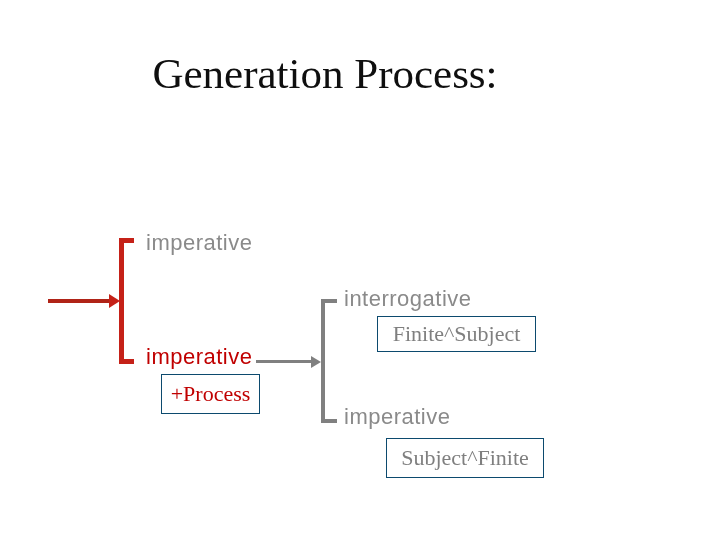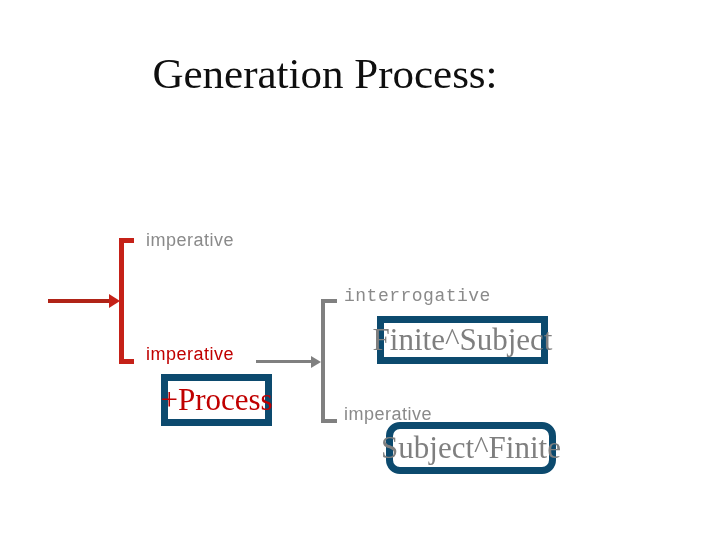--- a/index.html
+++ b/index.html
@@ -9,30 +9,30 @@
   }
   
   .title{
     position:absolute;left:0;top:22px;width:650px;
     text-align:center;color:#0f0f0f;
     font-family:"Liberation Serif","DejaVu Serif",serif;
     font-size:43px;line-height:39px;font-weight:400;
   }
   
   .lbl{
-    position:absolute;font-size:18px;letter-spacing:0.5px;color:#8a8a8a;
+    position:absolute;font-size:22px;letter-spacing:0.5px;color:#8a8a8a;
     white-space:nowrap;
   }
   .lbl.red{color:#c00000;}
   
   .fbox{
-    position:absolute;border:7px solid #0c4a6e;background:#ffffff;
+    position:absolute;border:1px solid #0c4a6e;background:#ffffff;
     display:flex;align-items:center;justify-content:center;
     font-family:"Liberation Serif","DejaVu Serif",serif;
-    font-size:31px;color:#7f7f7f;white-space:nowrap;
+    font-size:22px;color:#7f7f7f;white-space:nowrap;
   }
   .fbox.red{color:#c00000;}
   
   .bracket{position:absolute;background:transparent;}
   .bracket.red{
     left:119px;top:206px;width:15px;height:126px;box-sizing:border-box;
     border-left:5px solid #c52118;border-top:5px solid #c52118;border-bottom:5px solid #c52118;
   }
   .bracket.gray{
     left:321px;top:267px;width:16px;height:124px;box-sizing:border-box;
@@ -71,25 +71,25 @@
 
   <div class="fbox red" style="left:161px;top:342px;width:97px;height:38px;">
     <span>+Process</span>
   </div>
 
   <div class="hline gray"></div>
   <div class="ah gray"></div>
 
   <div class="bracket gray"></div>
 
-  <div class="lbl" style="left:344px;top:254px;font-family:Liberation Mono, monospace;">interrogative</div>
+  <div class="lbl" style="left:344px;top:254px;">interrogative</div>
 
   <div class="fbox" style="left:377px;top:284px;width:157px;height:34px;">
     <span>Finite^Subject</span>
   </div>
 
   <div class="lbl" style="left:344px;top:372px;">imperative</div>
 
-  <div class="fbox" style="left:386px;top:390px;width:156px;height:38px;border-radius:14px;">
+  <div class="fbox" style="left:386px;top:406px;width:156px;height:38px;">
     <span>Subject^Finite</span>
   </div>
 
 </div>
 
 </body></html>

